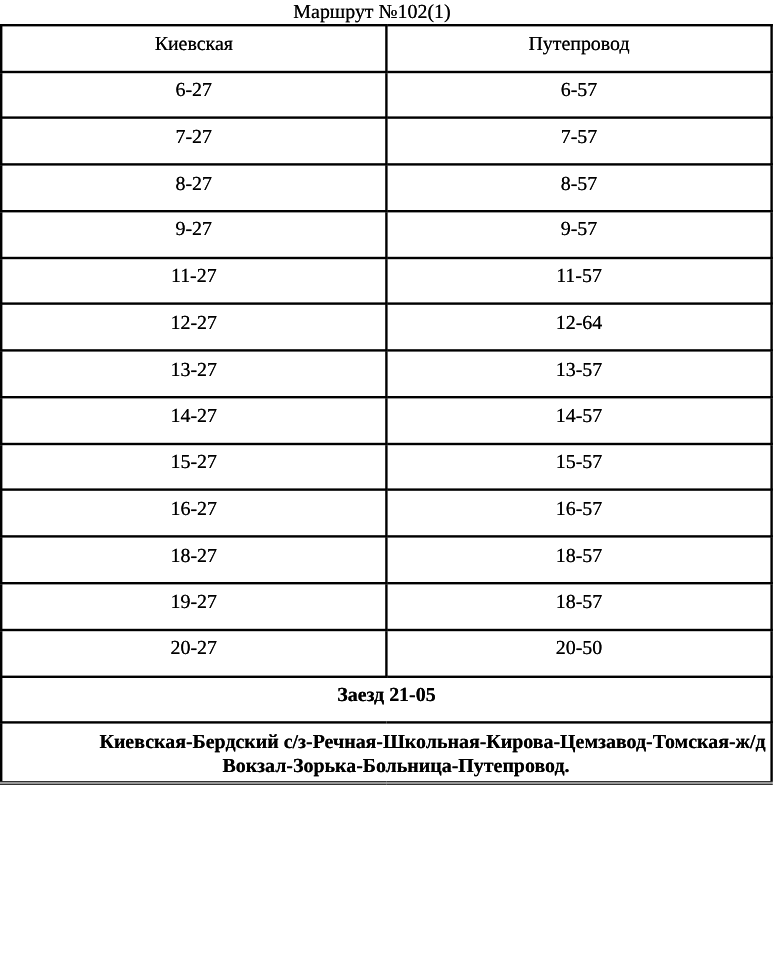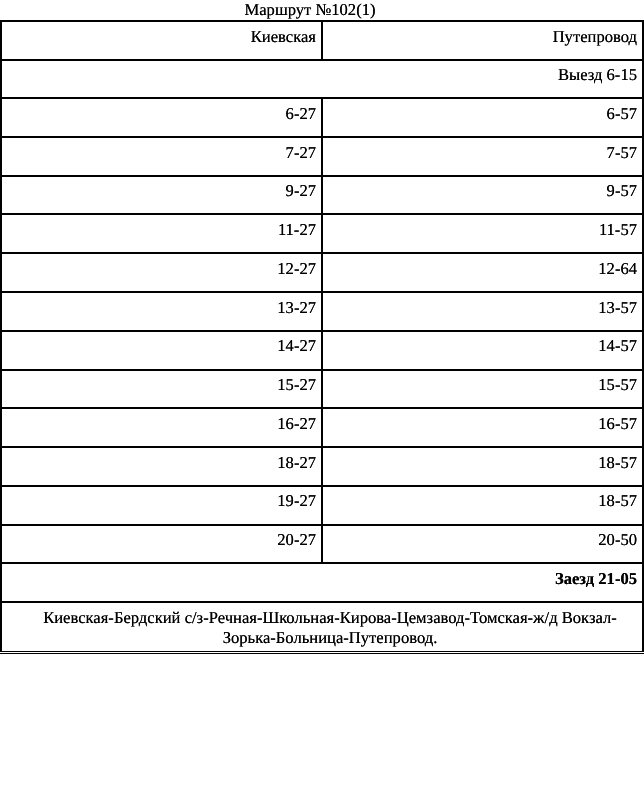--- a/index.html
+++ b/index.html
@@ -42,45 +42,46 @@
     left: 0;
     top: 20px;
     width: 644px;
     border-collapse: collapse;
     table-layout: fixed;
   }
   table.schedule td {
     border: 2px solid #000000;
     font-size: 16.6px;
     line-height: 19.8px;
-    text-align: right;
+    text-align: center;
     vertical-align: top;
     padding: 4.55px 5px 0 5px;
     height: 32.195px;
   }
   table.schedule tr.header-row td,
   table.schedule tr.departure-row td {
     height: 32.05px;
   }
   table.schedule tr.time-row td {
     height: 32.22px;
   }
   table.schedule tr.arrival-row td {
     height: 32.4px;
     font-weight: bold;
   }
   table.schedule tr.route-row td {
     height: 43.2px;
     border-bottom: 3px double #000000;
   }
   table.schedule td.route {
-    text-align: center;
+    text-align: right;
     text-align-last: center;
     padding-left: 20px;
     padding-right: 4px;
+    font-weight: bold;
   }
   table.schedule col.col-left { width: 50%; }
   table.schedule col.col-right { width: 50%; }
 </style>
 </head>
 <body>
 
 <div class="page">
 
   <div class="doc-title">Маршрут №102(1)</div>
@@ -88,30 +89,31 @@
   <table class="schedule">
     <colgroup>
       <col class="col-left">
       <col class="col-right">
     </colgroup>
     <tbody>
         <tr class="header-row">
           <td class="header-cell">Киевская</td>
           <td class="header-cell">Путепровод</td>
         </tr>
-        <tr class="departure-row">
-          <td colspan="2" class="departure-cell">Выезд 6-15</td>
-        </tr>
         <tr class="time-row">
           <td class="time-cell">6-27</td>
           <td class="time-cell">6-57</td>
         </tr>
         <tr class="time-row">
           <td class="time-cell">7-27</td>
           <td class="time-cell">7-57</td>
+        </tr>
+        <tr class="time-row">
+          <td class="time-cell">8-27</td>
+          <td class="time-cell">8-57</td>
         </tr>
         <tr class="time-row">
           <td class="time-cell">9-27</td>
           <td class="time-cell">9-57</td>
         </tr>
         <tr class="time-row">
           <td class="time-cell">11-27</td>
           <td class="time-cell">11-57</td>
         </tr>
         <tr class="time-row">

